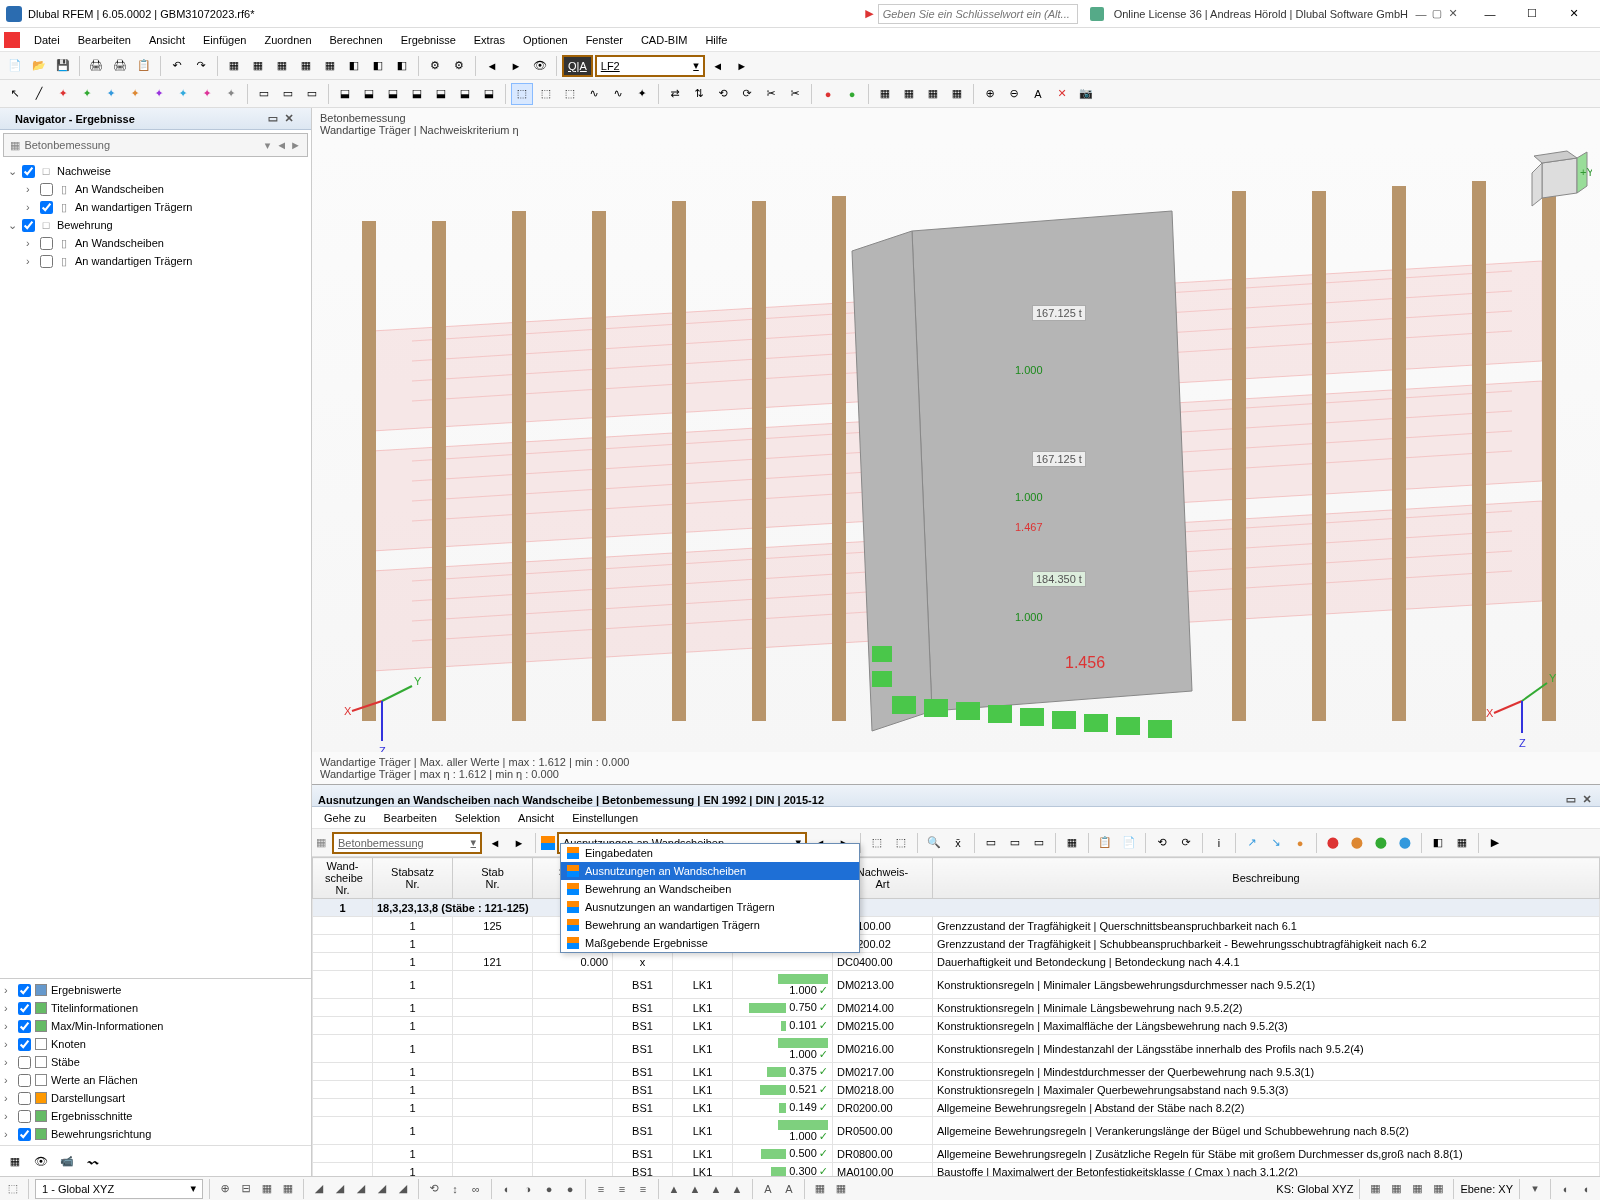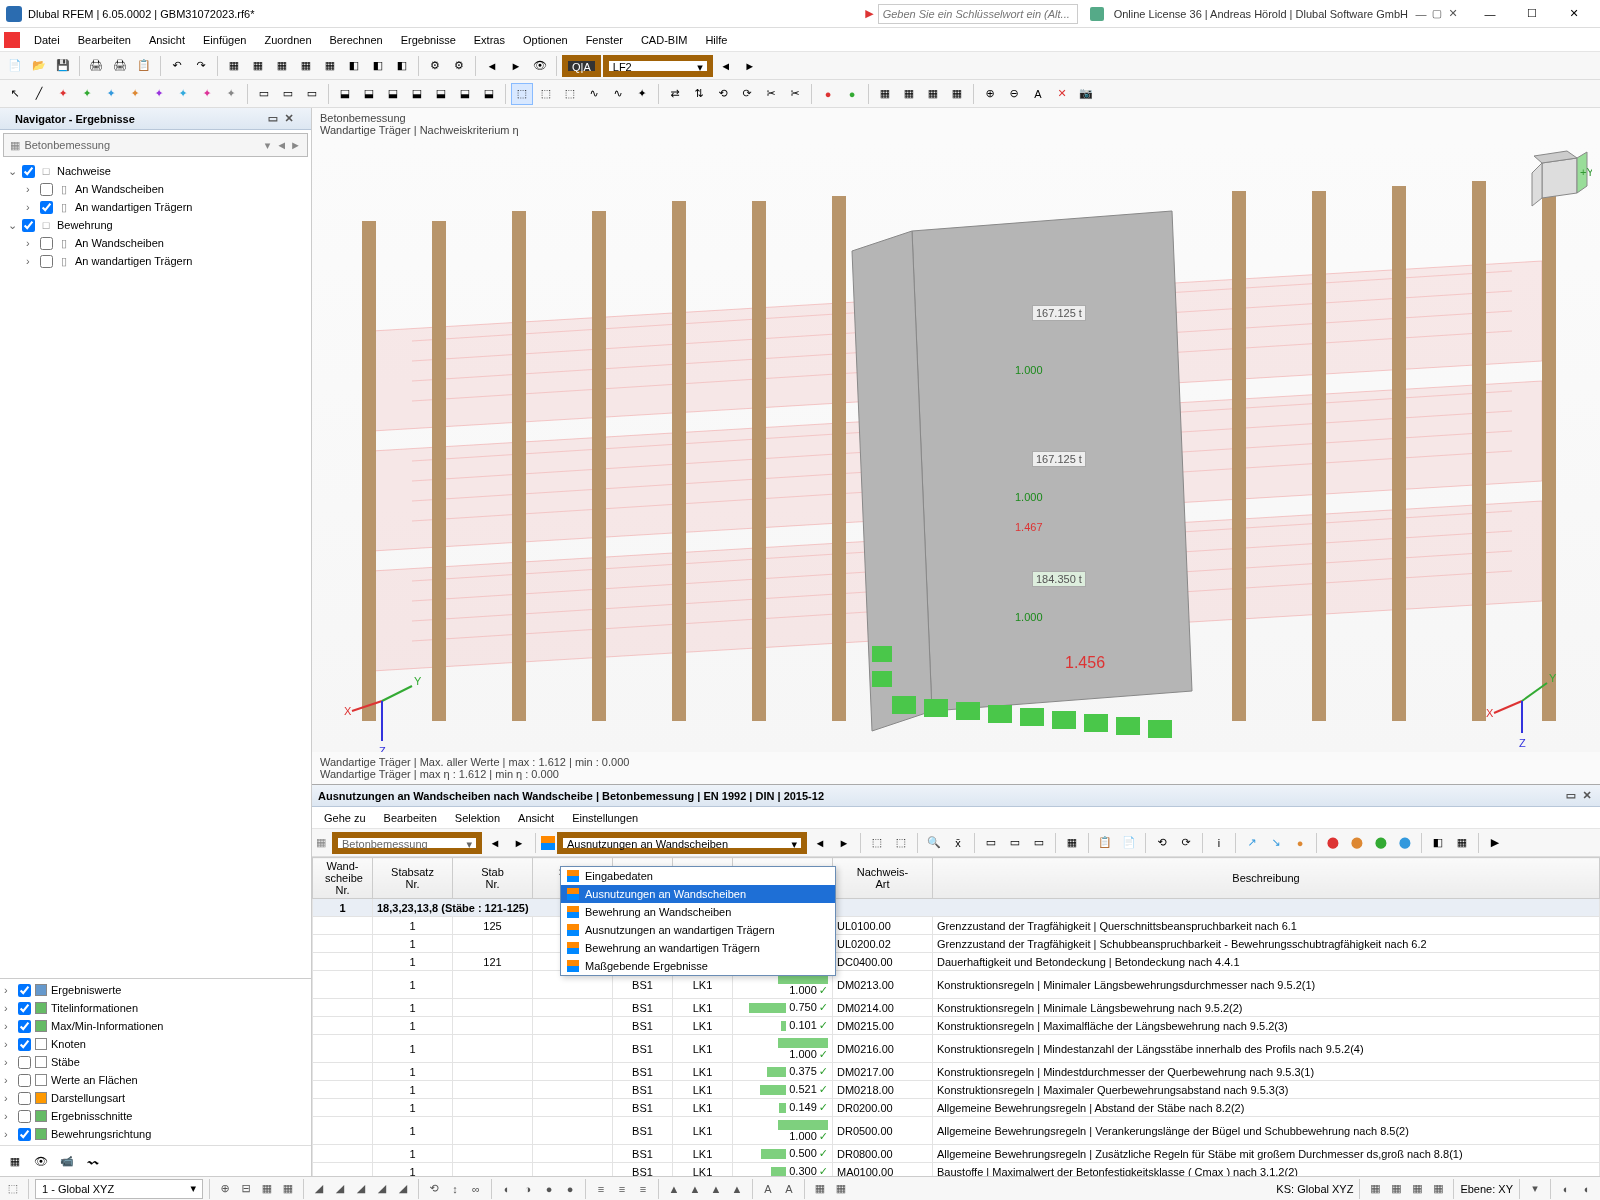--- a/index.html
+++ b/index.html
@@ -10,53 +10,53 @@
 .titlebar .spacer { flex: 1; }
 .titlebar .searchbox { width: 200px; height: 20px; border: 1px solid #ccc; padding: 0 4px; color: #888; font-style: italic; }
 .titlebar .right { margin-left: 10px; color: #333; }
 .winbtns { display: flex; gap: 2px; margin-left: 10px; }
 .winbtn { width: 40px; height: 24px; display: flex; align-items: center; justify-content: center; }
 .menubar { height: 24px; background: #fff; display: flex; align-items: center; padding: 0 4px; gap: 2px; border-bottom: 1px solid #e5e5e5; }
 .menuitem { padding: 2px 8px; }
 .toolbar { height: 28px; background: #f7f7f7; display: flex; align-items: center; padding: 0 4px; gap: 2px; border-bottom: 1px solid #ddd; }
 .tbtn { width: 22px; height: 22px; display: flex; align-items: center; justify-content: center; border: 1px solid transparent; }
 .tsep { width: 1px; height: 20px; background: #ccc; margin: 0 3px; }
-.tdrop { height: 22px; border: 6px solid #a16207; background: #fff; padding: 0 4px; display: flex; gap: 4px; }
+.tdrop { height: 22px; border: 2px solid #a16207; background: #fff; padding: 0 4px; display: flex; align-items: center; gap: 4px; text-decoration: underline; }
 .mainrow { flex: 1; display: flex; overflow: hidden; }
 .navpanel { width: 312px; background: #fff; border-right: 1px solid #ccc; display: flex; flex-direction: column; }
 .panelhdr { height: 22px; background: linear-gradient(#eef3f9,#dde7f2); display: flex; align-items: center; padding: 0 15px; border-bottom: 1px solid #b8c7d9; font-weight: bold; }
 .panelhdr .pbtns { margin-left: auto; display: flex; gap: 2px; }
 .pbtn { width: 14px; height: 14px; display: flex; align-items: center; justify-content: center; color: #555; }
 .navdrop { height: 24px; margin: 3px; border: 1px solid #bbb; background: #f5f5f5; display: flex; align-items: center; padding: 0 6px; }
 .tree { flex: 1; overflow: auto; padding: 2px 4px; }
 .treerow { display: flex; align-items: center; height: 18px; gap: 4px; }
 .treerow .exp { width: 10px; color: #666; }
 .treerow input[type=checkbox] { width: 13px; height: 13px; }
 .treerow .ticon { width: 14px; height: 14px; display: flex; align-items: center; justify-content: center; }
 .lower-nav { border-top: 1px solid #ccc; padding: 2px 4px; }
 .viewport { flex: 1; background: #fafafa; display: flex; flex-direction: column; position: relative; overflow: hidden; }
 .vhdr { padding: 4px 8px; color: #444; }
 .canvaswrap { flex: 1; position: relative; background: linear-gradient(#fbfbfb,#f6f6f6); }
 .canvaswrap svg { width: 100%; height: 100%; }
 .vfoot { padding: 4px 8px; color: #444; }
 .resultspanel { height: 420px; border-top: 1px solid #aaa; display: flex; flex-direction: column; background: #fff; }
-.reshdr { height: 22px; background: linear-gradient(#eef3f9,#dde7f2); display: flex; align-items: center; padding: 0 6px; font-weight: bold; border-bottom: 1px solid #b8c7d9; }
+.reshdr { height: 22px; background: linear-gradient(#eef3f9,#dde7f2); display: flex; align-items: flex-end; padding: 0 6px; font-weight: bold; border-bottom: 1px solid #b8c7d9; }
 .reshdr .pbtns { margin-left: auto; display: flex; gap: 2px; }
 .resmenubar { height: 22px; display: flex; align-items: center; gap: 2px; padding: 0 4px; border-bottom: 1px solid #e5e5e5; }
 .restool { height: 28px; display: flex; align-items: center; padding: 0 4px; gap: 2px; border-bottom: 1px solid #ddd; background: #f7f7f7; }
 .tablewrap { flex: 1; overflow: auto; position: relative; }
 table.res { width: 100%; border-collapse: collapse; table-layout: fixed; }
 table.res th { background: linear-gradient(#fafafa,#ececec); border: 1px solid #ccc; padding: 2px 12px; font-weight: normal; text-align: center; height: 22px; }
 table.res td { border: 1px solid #e3e3e3; padding: 1px 4px; height: 18px; }
 table.res td.r { text-align: right; }
 table.res td.c { text-align: center; }
 .grouprow td { background: #e9eef5; font-weight: bold; }
 .ratiobar { display: inline-block; height: 10px; background: #7ed07e; vertical-align: middle; }
 .ok { color: #2a9d2a; margin-left: 2px; }
-.dropdown-pop { position: absolute; left: 560px; top: 866px; width: 276px; background: #fff; border: 1px solid #6a8db5; box-shadow: 2px 2px 6px rgba(0,0,0,0.2); z-index: 100; }
+.dropdown-pop { position: absolute; left: 560px; top: 843px; width: 300px; background: #fff; border: 1px solid #6a8db5; box-shadow: 2px 2px 6px rgba(0,0,0,0.2); z-index: 100; }
 .dropdown-pop .item { height: 18px; display: flex; align-items: center; padding: 0 6px; gap: 6px; }
 .dropdown-pop .item.sel { background: #1e6fd6; color: #fff; }
 .dropdown-pop .item .dicon { width: 14px; height: 14px; display:flex; align-items:center; justify-content:center; }
 .statusbar { height: 24px; background: #f7f7f7; border-top: 1px solid #ccc; display: flex; align-items: center; padding: 0 4px; gap: 3px; }
 .statusbar .sdrop { height: 20px; border: 1px solid #bbb; background: #fff; padding: 0 6px; display: flex; align-items: center; }
 .sicon { width: 18px; height: 18px; display:flex;align-items:center;justify-content:center;color:#555; }
 .cube { position:absolute; top:8px; right:8px; width:70px; height:70px; }
 </style>
 </head>
 <body>

